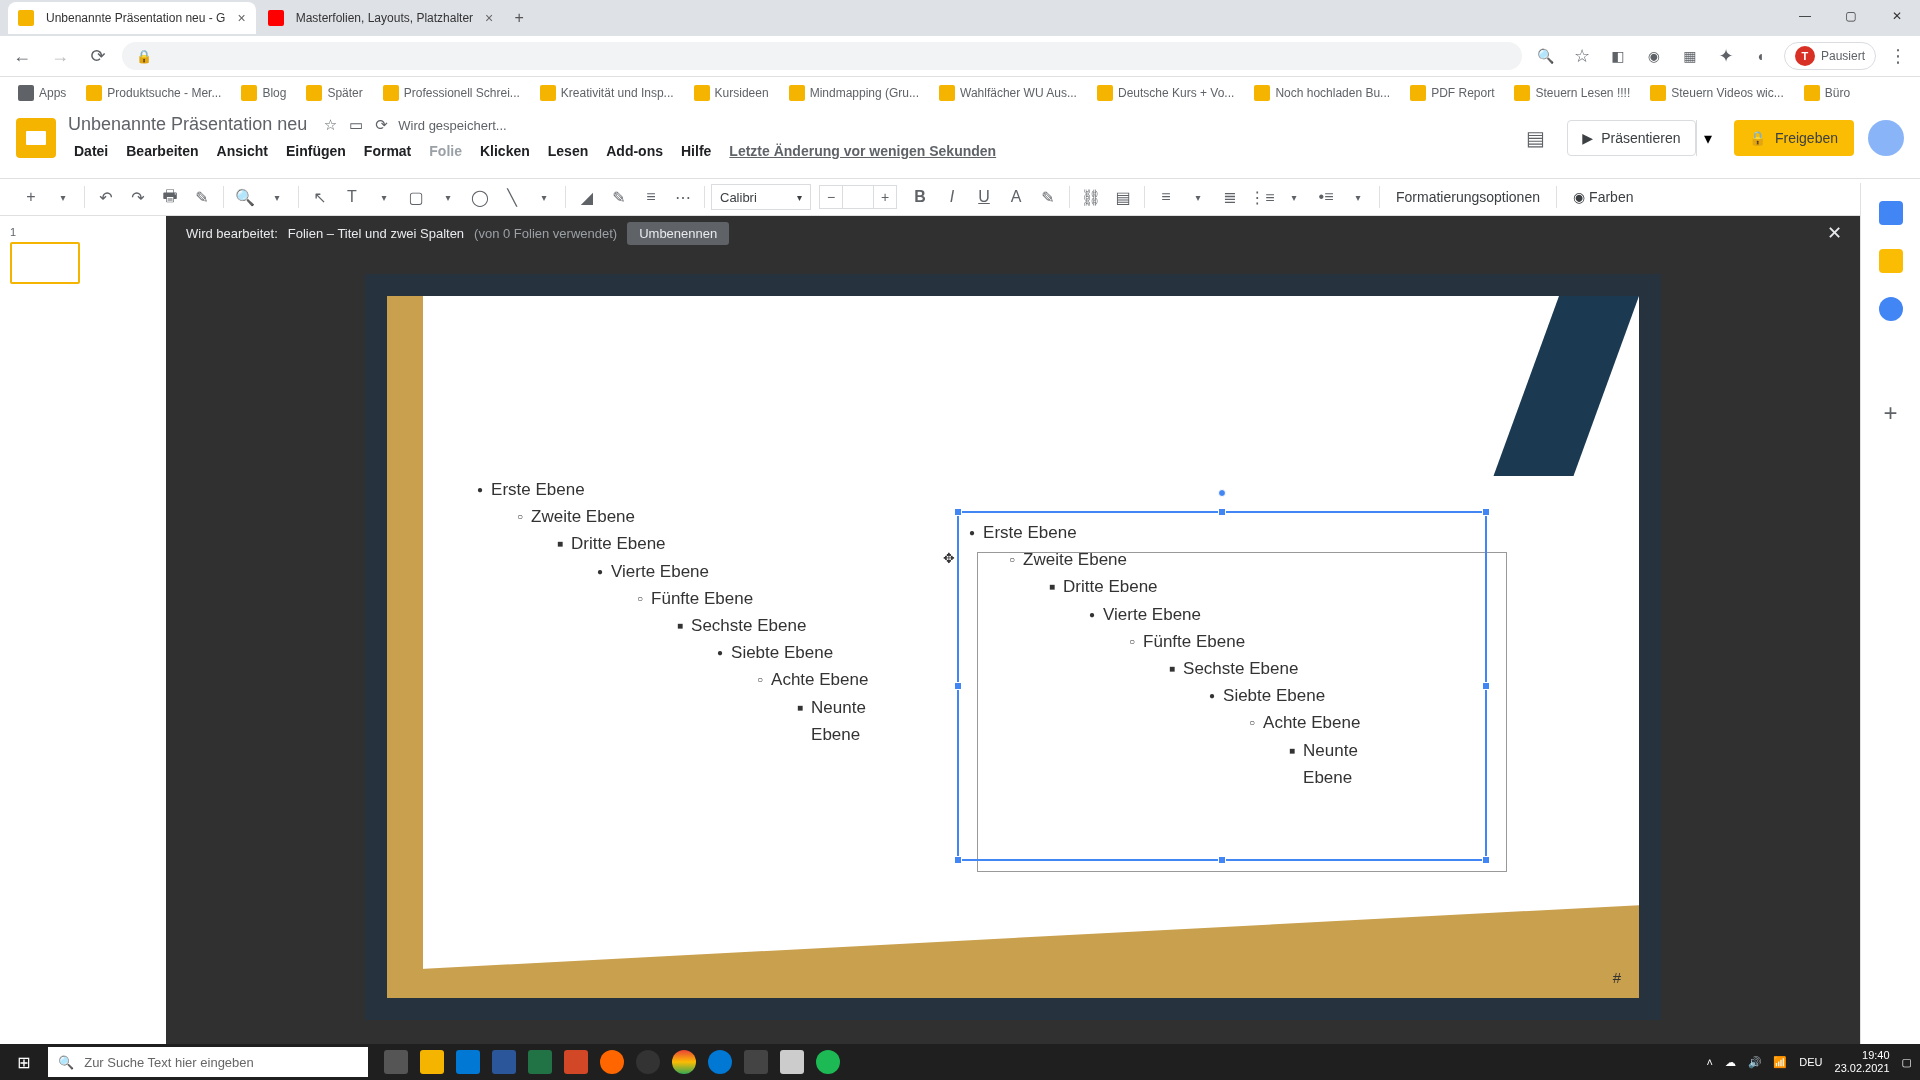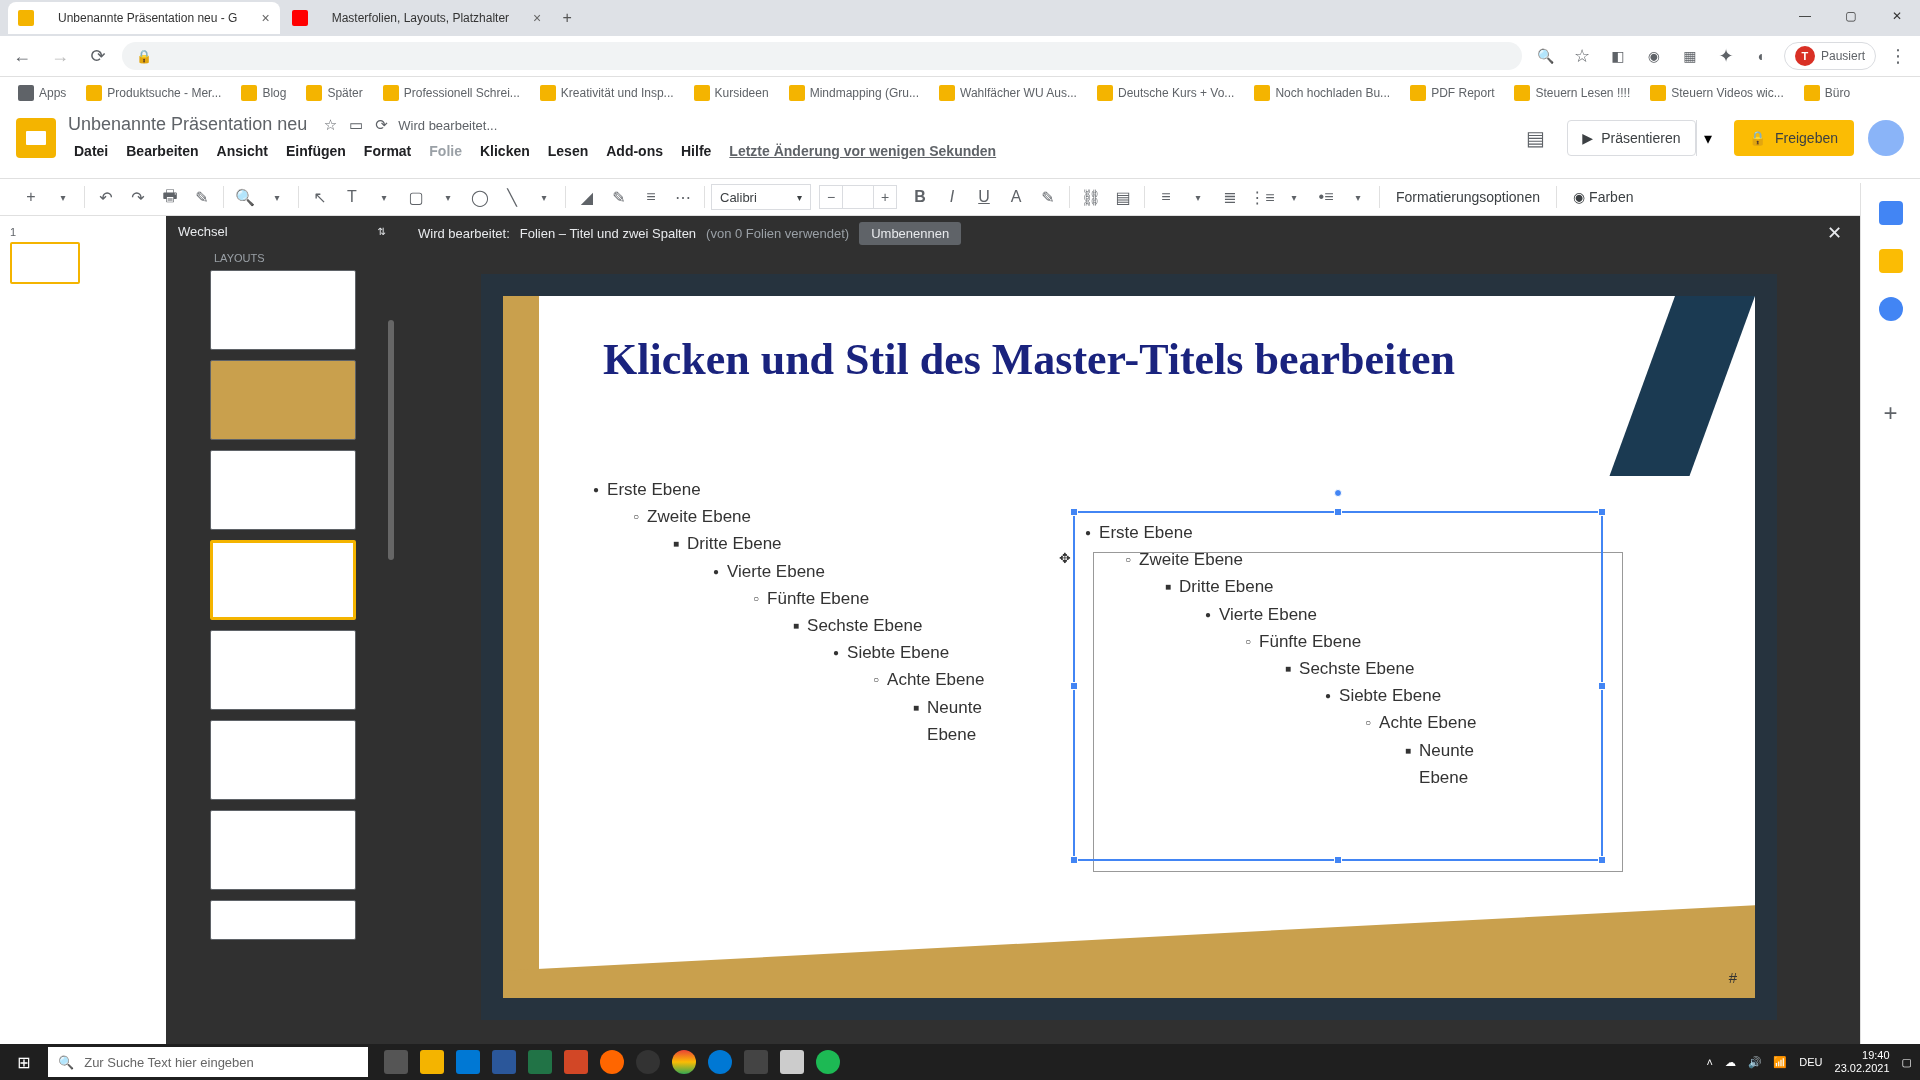--- a/index.html
+++ b/index.html
@@ -1,21 +1,21 @@
 <!DOCTYPE html>
 <html><head>
 <meta charset="utf-8">
 <style>
 * { margin: 0; padding: 0; box-sizing: border-box; font-family: Arial, sans-serif; }
 body { width: 1920px; height: 1080px; overflow: hidden; background: #fff; position: relative; }
 
 
 .browser-chrome { height: 108px; background: #dee1e6; display: flex; flex-direction: column; }
 .tab-bar { height: 36px; display: flex; align-items: center; padding-left: 8px; gap: 2px; }
-.tab { height: 32px; background: #fff; border-radius: 8px 8px 0 0; display: flex; align-items: center; padding: 0 10px; gap: 24px; font-size: 12px; color: #333; min-width: 220px; }
+.tab { height: 32px; background: #fff; border-radius: 8px 8px 0 0; display: flex; align-items: center; padding: 0 10px; gap: 12px; font-size: 12px; color: #333; min-width: 220px; }
 .tab.inactive { background: transparent; }
 .favicon { width: 16px; height: 16px; display: flex; align-items: center; justify-content: center; }
 .favicon.slides { background: #f4b400; border-radius: 2px; }
 .favicon.yt { background: #ff0000; border-radius: 2px; }
 .tab-close { font-size: 14px; color: #666; margin-left: auto; }
 .new-tab { width: 28px; height: 28px; display: flex; align-items: center; justify-content: center; font-size: 16px; color: #555; }
 .window-controls { position: absolute; right: 0; top: 0; display: flex; height: 32px; }
 .win-btn { width: 46px; height: 32px; display: flex; align-items: center; justify-content: center; font-size: 12px; color: #333; }
 
 .nav-bar { height: 40px; background: #fff; display: flex; align-items: center; padding: 0 8px; gap: 10px; }
@@ -235,21 +235,21 @@
 <div class="app-header">
   <div class="app-logo"></div>
   <div class="app-title-area">
     <div>
       <span class="doc-title">Unbenannte Präsentation neu</span>
       <span class="title-icons">
         <span>☆</span>
         <span>▭</span>
         <span>⟳</span>
       </span>
-      <span class="save-status">Wird bearbeitet...</span>
+      <span class="save-status">Wird gespeichert...</span>
     </div>
     <div class="menu-bar">
       <span class="menu-item">Datei</span>
       <span class="menu-item">Bearbeiten</span>
       <span class="menu-item">Ansicht</span>
       <span class="menu-item">Einfügen</span>
       <span class="menu-item">Format</span>
       <span class="menu-item disabled">Folie</span>
       <span class="menu-item">Klicken</span>
       <span class="menu-item">Lesen</span>
@@ -342,54 +342,36 @@
     <div class="tb-btn">ˆ</div>
   </div>
 </div>
 
 <div class="editor-area">
   <div class="slide-thumbnail-col">
     <div class="slide-num">1</div>
     <div class="slide-thumb"></div>
   </div>
 
-  <div class="theme-panel">
-    <div class="theme-header">
-      <span>Wechsel</span>
-      <span style="font-size:10px">⇅</span>
-    </div>
-    <div class="layouts-label">LAYOUTS</div>
-    <div class="layouts-list">
-      <div class="layout-thumb"></div>
-      <div class="layout-thumb" style="background:#c9a04d"></div>
-      <div class="layout-thumb"></div>
-      <div class="layout-thumb selected"></div>
-      <div class="layout-thumb"></div>
-      <div class="layout-thumb"></div>
-      <div class="layout-thumb"></div>
-      <div class="layout-thumb" style="height:40px"></div>
-    </div>
-  </div>
 
   <div class="main-canvas">
     <div class="edit-bar" style="position:relative">
       <span>Wird bearbeitet:</span>
       <span>Folien – Titel und zwei Spalten</span>
       <span class="edit-faded">(von 0 Folien verwendet)</span>
       <span class="rename-btn">Umbenennen</span>
       <span class="close-master">✕</span>
     </div>
     <div class="slide-canvas">
       <div class="slide-wrap">
         <div class="slide">
           <div class="slide-bg-gold"></div>
           <div class="slide-bg-navy"></div>
           <div class="slide-bg-gold-bottom"></div>
 
-          <div class="slide-title">Klicken und Stil des Master-Titels bearbeiten</div>
 
           <div class="content-col left">
             <div class="lvl" style="margin-left:0">
                 <span>Erste Ebene</span>
               </div>
             <div class="lvl open" style="margin-left:40px">
                 <span>Zweite Ebene</span>
               </div>
             <div class="lvl sq" style="margin-left:80px">
                 <span>Dritte Ebene</span>

